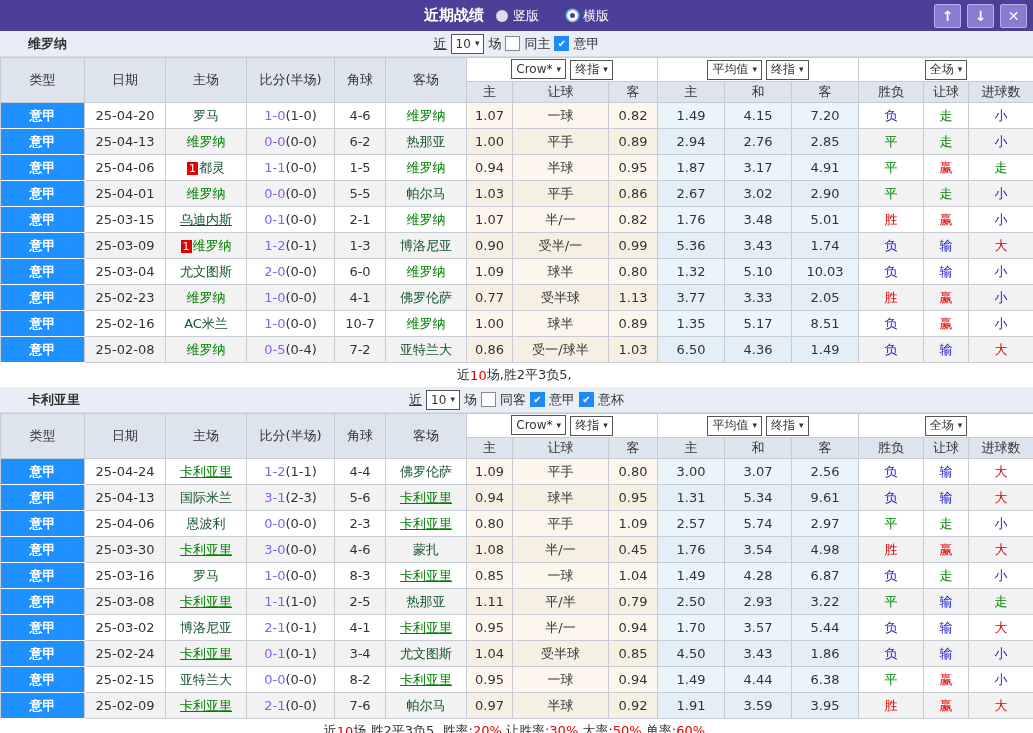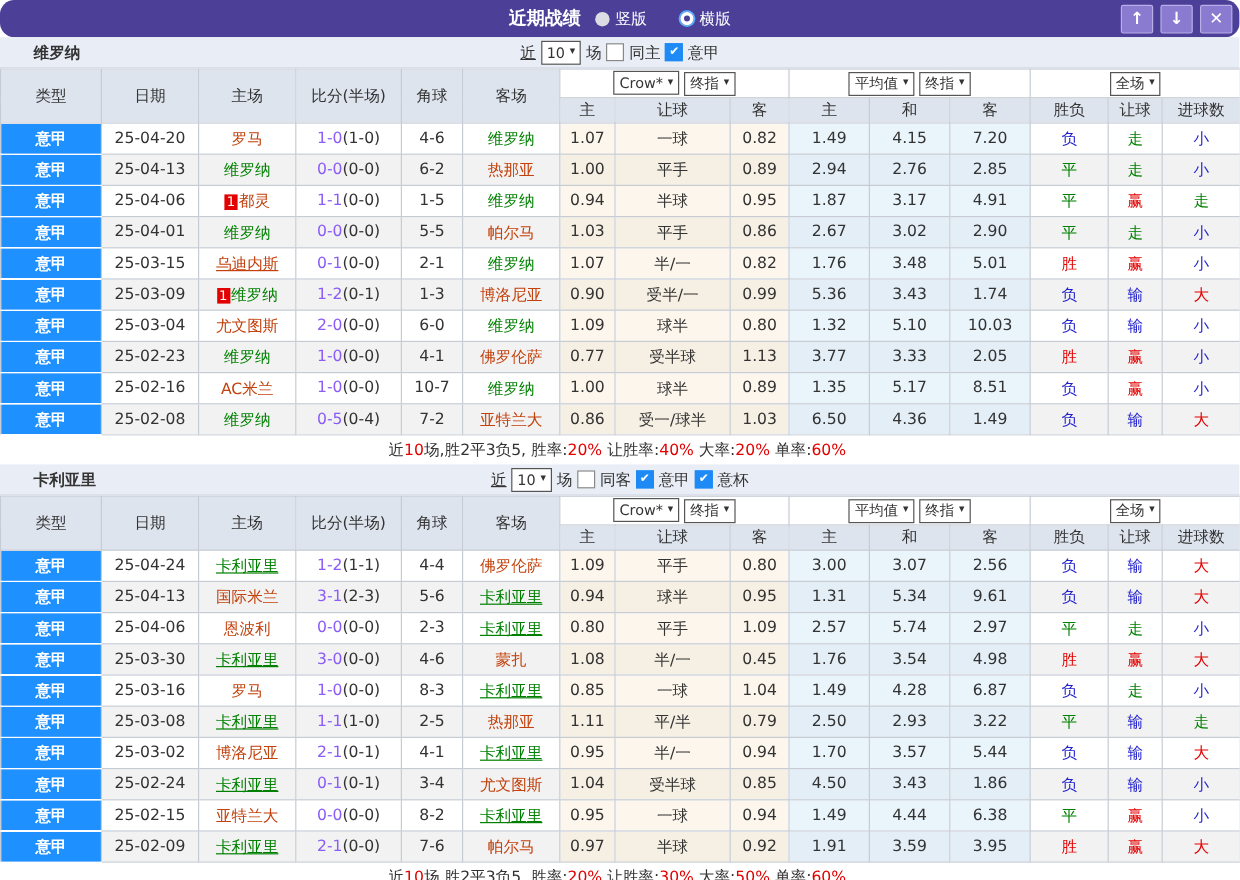--- a/index.html
+++ b/index.html
@@ -1,21 +1,21 @@
 <!DOCTYPE html>
 <html><head>
 <meta charset="utf-8">
 <style>
   html,body{margin:0;padding:0;}
   body{width:1033px;background:#fff;color:#333;
        font-family:"DejaVu Sans","Liberation Sans",sans-serif;font-size:13px;}
 
   
   .titlebar{height:31px;background:#4b3f98;position:relative;
-            display:flex;align-items:center;justify-content:center;border-radius:12px;}
+            display:flex;align-items:center;justify-content:center;}
   .title{color:#fff;font-weight:bold;font-size:15px;margin-right:12px;}
   .radio-group{display:inline-flex;align-items:center;gap:28px;color:#fff;font-size:13px;}
   .radio{display:inline-flex;align-items:center;gap:5px;cursor:pointer;}
   .disc{width:12px;height:12px;border-radius:50%;background:#dcdce4;display:inline-block;}
   .ring{width:5px;height:5px;border:3px solid #fff;border-radius:50%;display:inline-block;
         box-shadow:0 0 0 1.5px #58b0ff;}
   .tb-buttons{position:absolute;right:6px;top:4px;display:flex;gap:6px;}
   .tb-btn{width:25px;height:22px;background:#8a7bd0;border:1px solid #b9aee8;border-radius:2px;
           color:#fff;font-weight:bold;display:flex;align-items:center;justify-content:center;
           font-size:14px;cursor:pointer;line-height:1;}
@@ -42,21 +42,21 @@
   .hdr-top th{height:23px;}
   .hdr-bot th{height:20px;}
   .grid tbody td{height:25px;font-size:13px;}
   td.league{background:#1e90ff;color:#fff;font-weight:bold;
             border-top-color:#fff;border-bottom-color:#fff;}
   tr:nth-child(even) td.plain{background:#f2f2f2;}
   td.crow{background:#fdf6ec;}  tr:nth-child(even) td.crow{background:#f6efe3;}
   td.avg{background:#eaf4fb;}   tr:nth-child(even) td.avg{background:#e3eef6;}
   td.res{background:#fff;}      tr:nth-child(even) td.res{background:#f2f2f2;}
   .t-red{color:#e30000;} .t-green{color:#008000;} .t-blue{color:#2222cc;}
-  .team{color:#c2410c;cursor:pointer;} .team.focus{color:#008000;} .team.ul{text-decoration:underline;}
+  .team{color:#14532d;cursor:pointer;} .team.focus{color:#008000;} .team.ul{text-decoration:underline;}
   .badge{background:#e30000;color:#fff;font-size:11px;padding:0 2px;margin-right:1px;}
   .score-full{color:#8b5cf6;}
 
   .summary{height:24px;display:flex;align-items:center;justify-content:center;
            background:#fff;font-size:13px;gap:0;}
   .summary .seg{white-space:pre;}
 </style>
 </head>
 <body>
 
@@ -335,21 +335,20 @@
           <td class="res t-blue">输</td>
           <td class="res t-red">大</td>
         </tr>
       </tbody>
   </table>
 
   <div class="summary">
     <span class="seg">近</span>
       <span class="seg t-red">10</span>
       <span class="seg">场,胜2平3负5, </span>
-      <span class="seg"><span class="seg">胜率:</span><span class="seg t-red">20% </span><span class="seg">让胜率:</span><span class="seg t-red">40% </span><span class="seg">大率:</span><span class="seg t-red">20% </span><span class="seg">单率:</span><span class="seg t-red">60% </span></span>
   </div>
 
   <div class="section-bar">
     <span class="team-label">卡利亚里</span>
     <span class="controls">
       <span class="near-link">近</span>
       <span class="sel">
         <span>10</span>
         <span class="caret">▾</span>
       </span>

